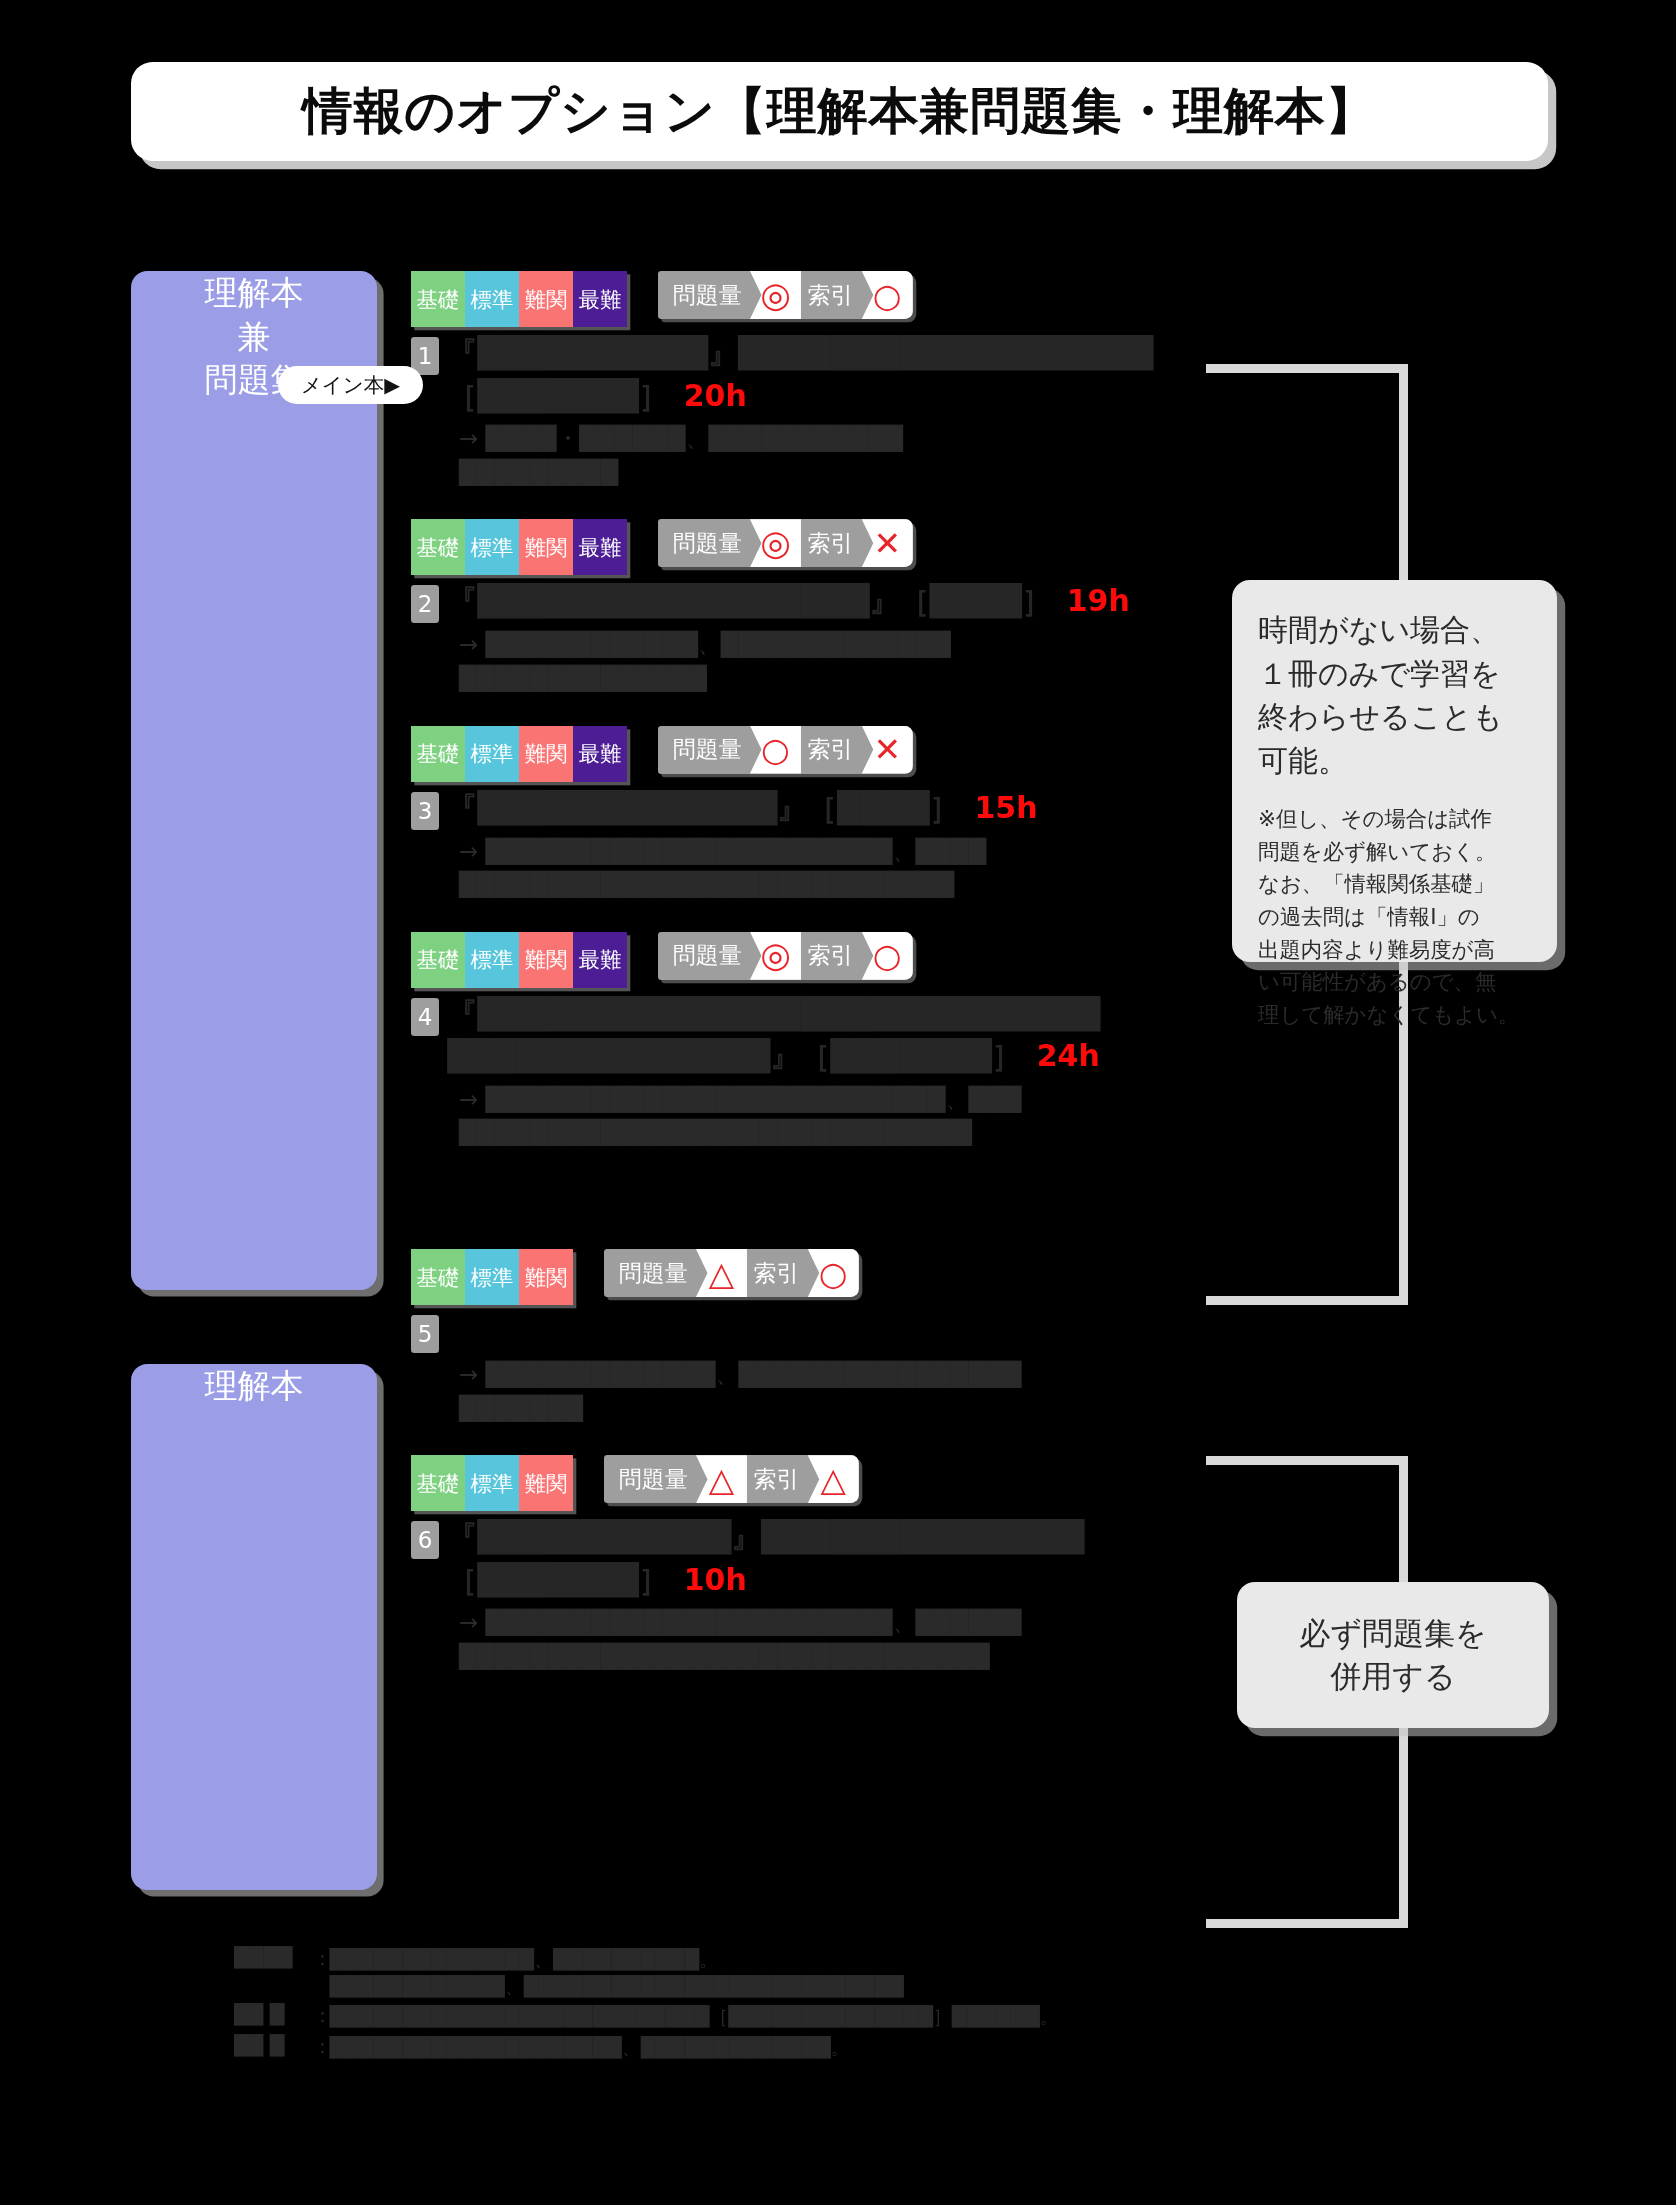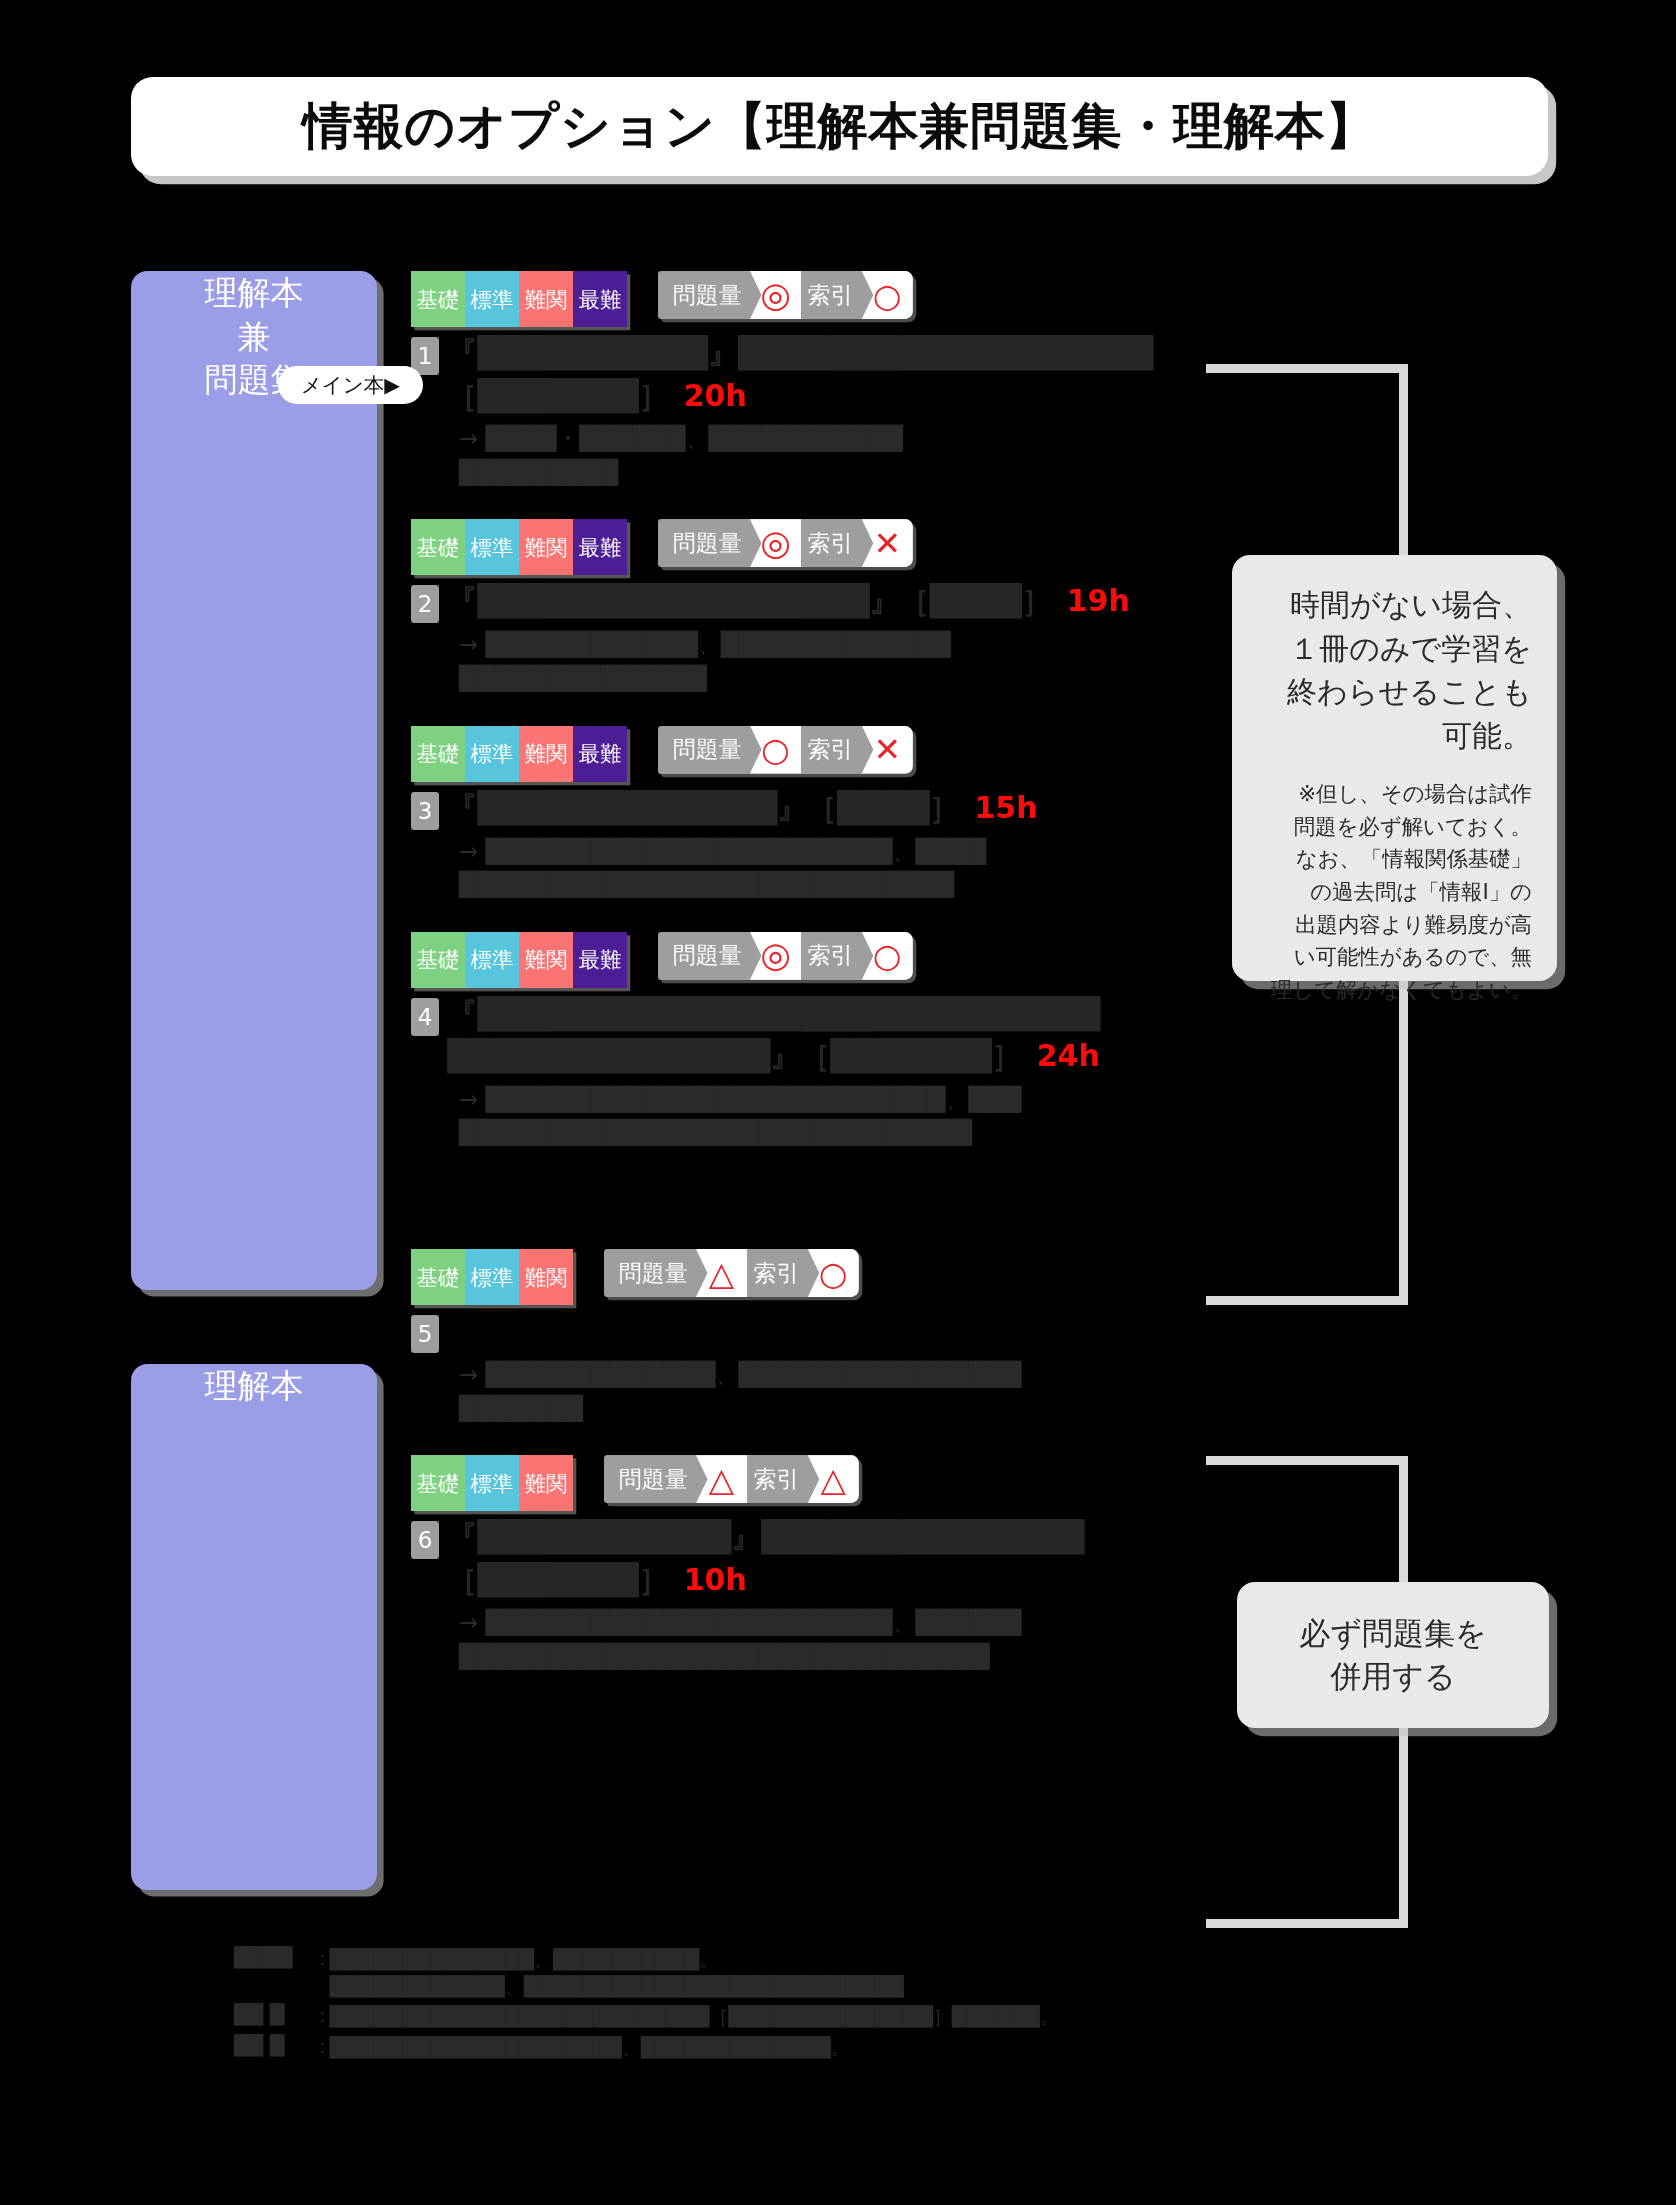--- a/index.html
+++ b/index.html
@@ -4,21 +4,21 @@
 <style>
   html,body{margin:0;padding:0;background:#000;}
   body{
     width:1676px;height:2205px;position:relative;overflow:hidden;
     font-family:"DejaVu Sans","Liberation Sans",sans-serif;
     -webkit-font-smoothing:antialiased;
   }
 
   
   #title-banner{
-    position:absolute;left:131px;top:77px;width:1417px;height:99px;
+    position:absolute;left:131px;top:62px;width:1417px;height:99px;
     background:#ffffff;border-radius:21.4px;
     box-shadow:8.2px 8.2px 0 0 rgba(210,210,210,.95);
     display:flex;align-items:center;justify-content:center;
   }
   #title-banner .t{
     font-size:50px;font-weight:bold;color:#0b0b0b;letter-spacing:0.8px;
     white-space:nowrap;
   }
 
   
@@ -99,21 +99,21 @@
   }
   #bracket-1{left:1206px;top:364px;width:193px;height:923px;}
   #bracket-2{left:1206px;top:1456px;width:193px;height:454px;}
 
   
   .callout{
     position:absolute;background:#e9e9e9;border-radius:18px;
     box-shadow:8.2px 8.2px 0 0 rgba(195,195,195,.55);
     padding:28px 25px 25px 26px;box-sizing:border-box;z-index:4;
   }
-  #callout-1{left:1232px;top:555px;width:325px;height:426px;text-align:right;}
+  #callout-1{left:1232px;top:580px;width:325px;height:382px;}
   #callout-2{left:1237px;top:1582px;width:312px;height:146px;
              display:flex;align-items:center;justify-content:center;padding:16px;}
   .callout .big{
     font-size:30px;line-height:1.45;color:#2b2b2b;white-space:pre-line;
   }
   .callout .small{
     font-size:21.4px;line-height:1.52;color:#2b2b2b;margin-top:21.4px;white-space:pre-line;
   }
   #callout-2 .big{text-align:center;font-size:31px;line-height:1.4;}
 

